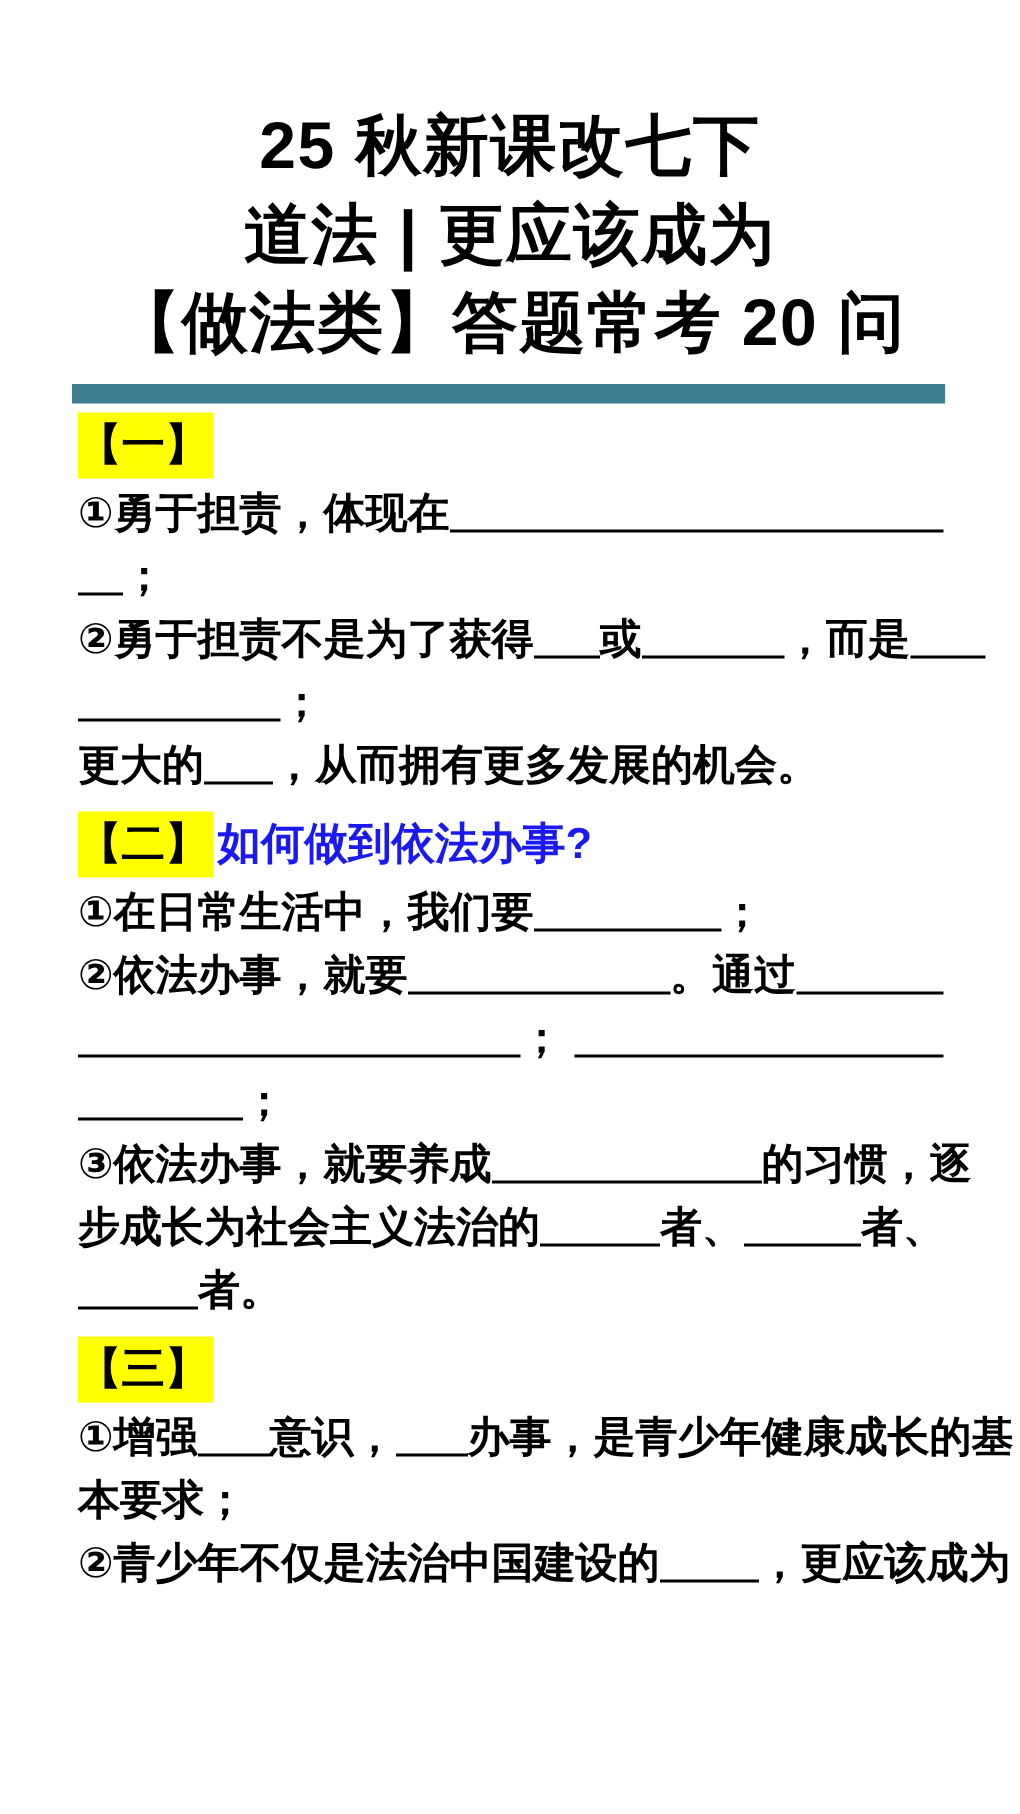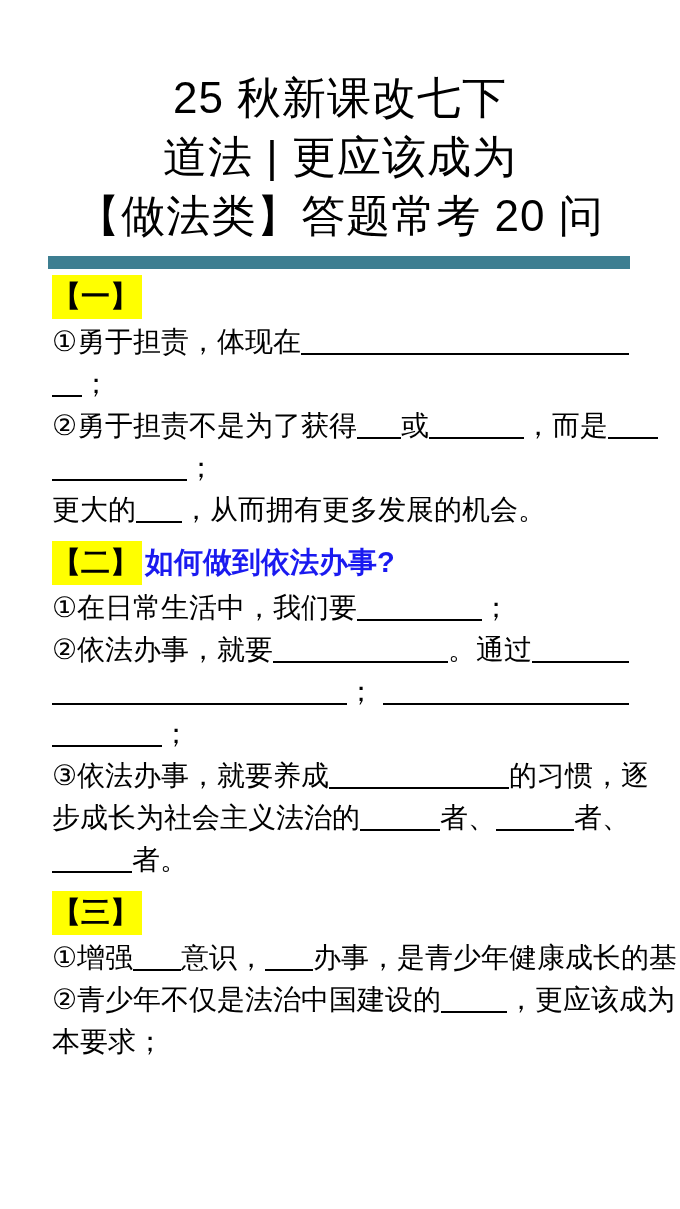--- a/index.html
+++ b/index.html
@@ -15,21 +15,21 @@
     width: 680px; height: 1209px;
     font-weight: 700;
     background: #ffffff;
   }
   
   .title {
     padding-top: 68px;
     text-align: center;
     font-size: 44px;
     line-height: 59px;
-    font-weight: 400;
+    font-weight: 700;
     letter-spacing: 1px;
     color: #000;
   }
   
   .divider {
     margin: 11px 0 0 48px;
     width: 582px;
     height: 13px;
     background: var(--divider, #3d7e91);
   }
@@ -54,21 +54,21 @@
   }
   .sec-q {
     color: var(--q, #1a1af0);
     margin-left: 3px;
   }
   .line {
     display: flex;
     align-items: flex-end;
     height: 42px;
     font-size: 28px;
-    font-weight: 400;
+    font-weight: 700;
     white-space: pre;
     color: #000;
   }
   .run { line-height: 40px; flex-shrink: 0; }
   .blank {
     display: inline-block;
     height: 0;
     border-bottom: 2.5px solid #000;
     margin-bottom: 7px;
     flex-shrink: 0;
@@ -99,17 +99,17 @@
         <div class="line"><span class="run">②依法办事，就要</span><span class="blank" style="width: 175px;"></span><span class="run">。通过</span><span class="blank" style="width: 80px; flex-grow: 1;"></span></div>
         <div class="line"><span class="blank" style="width: 295px;"></span><span class="run">； </span><span class="blank" style="width: 230px; flex-grow: 1;"></span></div>
         <div class="line"><span class="blank" style="width: 110px;"></span><span class="run">；</span></div>
         <div class="line"><span class="run">③依法办事，就要养成</span><span class="blank" style="width: 180px;"></span><span class="run">的习惯，逐</span></div>
         <div class="line"><span class="run">步成长为社会主义法治的</span><span class="blank" style="width: 80px;"></span><span class="run">者、</span><span class="blank" style="width: 78px;"></span><span class="run">者、</span></div>
         <div class="line"><span class="blank" style="width: 80px;"></span><span class="run">者。</span></div>
       </div>
       <div class="sec">
         <div class="sec-header"><span class="sec-tag">【三】</span></div>
         <div class="line"><span class="run">①增强</span><span class="blank" style="width: 48px;"></span><span class="run">意识，</span><span class="blank" style="width: 48px;"></span><span class="run">办事，是青少年健康成长的基</span></div>
+        <div class="line"><span class="run">本要求；</span></div>
         <div class="line"><span class="run">②青少年不仅是法治中国建设的</span><span class="blank" style="width: 66px;"></span><span class="run">，更应该成为</span></div>
-        <div class="line"><span class="run">本要求；</span></div>
       </div>
     </div>
 </div>
 
 </body></html>

